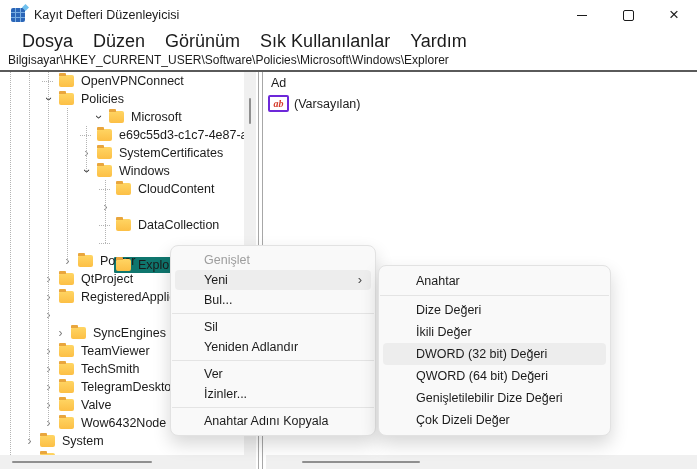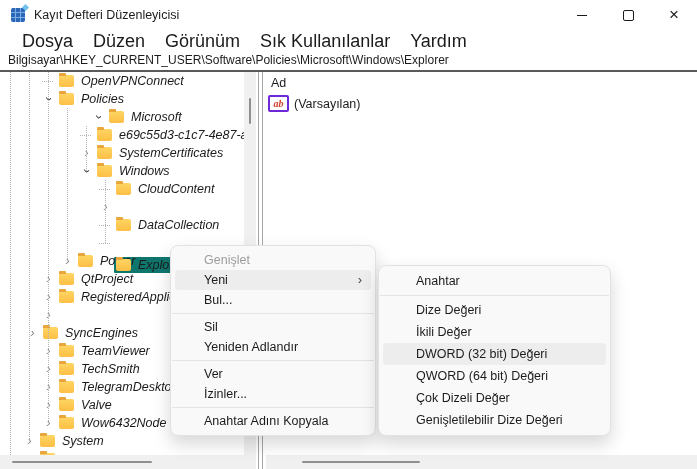--- a/index.html
+++ b/index.html
@@ -21,21 +21,21 @@
   .glyph-close::before{content:"\00D7";font-size:17px;font-weight:300;line-height:1;}
 
   
   .menubar{position:absolute;top:30px;left:11px;right:0;height:22px;display:flex;align-items:center;padding-left:1px;font-size:18px;}
   .menu-bar-item{padding:2px 10px;}
   .addressbar{position:absolute;top:52px;left:0;right:0;height:18px;font-size:12px;line-height:17px;
               padding-left:8px;border-bottom:2px solid #5a5a5a;white-space:nowrap;}
 
   
   .tree-panel{position:absolute;left:0;top:72px;width:244px;bottom:14px;overflow:hidden;background:#fff;font-size:12.5px;}
-  .tree-row{display:flex;align-items:center;height:18px;white-space:nowrap;font-style:italic;}
+  .tree-row{display:flex;align-items:center;height:18px;white-space:nowrap;}
   .arrow{width:17px;flex:none;text-align:center;font-size:12px;position:relative;}
   .arrow.collapsed::before{content:"\203A";display:inline-block;color:#7d7d7d;}
   .arrow.expanded::before{content:"\203A";display:inline-block;transform:rotate(90deg);color:#333;}
   .arrow.leaf::before{content:"";position:absolute;left:2px;top:50%;width:11px;border-top:1px dotted #b4b4b4;}
   .rowsel{display:flex;align-items:center;padding:1px 3px 1px 1px;border-radius:1px;}
   .tree-row.selected .rowsel{background:#0f766e;margin-top:44px;}
   .folder{width:15px;height:12px;flex:none;margin:0 5px 0 1px;position:relative;border-radius:2px;
           background:linear-gradient(180deg,#ffd563 0%,#fcbf45 100%);}
   .folder::before{content:"";position:absolute;top:-2px;left:0;width:7px;height:3px;background:#e9a63d;border-radius:1px 1px 0 0;}
   .label{padding:0 2px;}
@@ -192,21 +192,21 @@
         <div class="tree-row" style="padding-left: 40px;">
     <span class="arrow collapsed"></span>
     <span class="rowsel">
       <span class="folder"></span>
       <span class="label">RegisteredApplications</span>
     </span>
   </div>
         <div class="tree-row" style="padding-left: 40px;">
     <span class="arrow collapsed"></span>
   </div>
-        <div class="tree-row" style="padding-left: 24px;">
+        <div class="tree-row" style="padding-left: 52px;">
     <span class="arrow collapsed"></span>
     <span class="rowsel">
       <span class="folder"></span>
       <span class="label">SyncEngines</span>
     </span>
   </div>
         <div class="tree-row" style="padding-left: 40px;">
     <span class="arrow collapsed"></span>
     <span class="rowsel">
       <span class="folder"></span>
@@ -323,20 +323,20 @@
       <div class="menu-item">
     <span class="mi-label">İkili Değer</span>
   </div>
       <div class="menu-item highlighted">
     <span class="mi-label">DWORD (32 bit) Değeri</span>
   </div>
       <div class="menu-item">
     <span class="mi-label">QWORD (64 bit) Değeri</span>
   </div>
       <div class="menu-item">
+    <span class="mi-label">Genişletilebilir Dize Değeri</span>
+  </div>
+      <div class="menu-item">
     <span class="mi-label">Çok Dizeli Değer</span>
   </div>
-      <div class="menu-item">
-    <span class="mi-label">Genişletilebilir Dize Değeri</span>
-  </div>
     </div>
 
 </div>
 
 </body></html>

